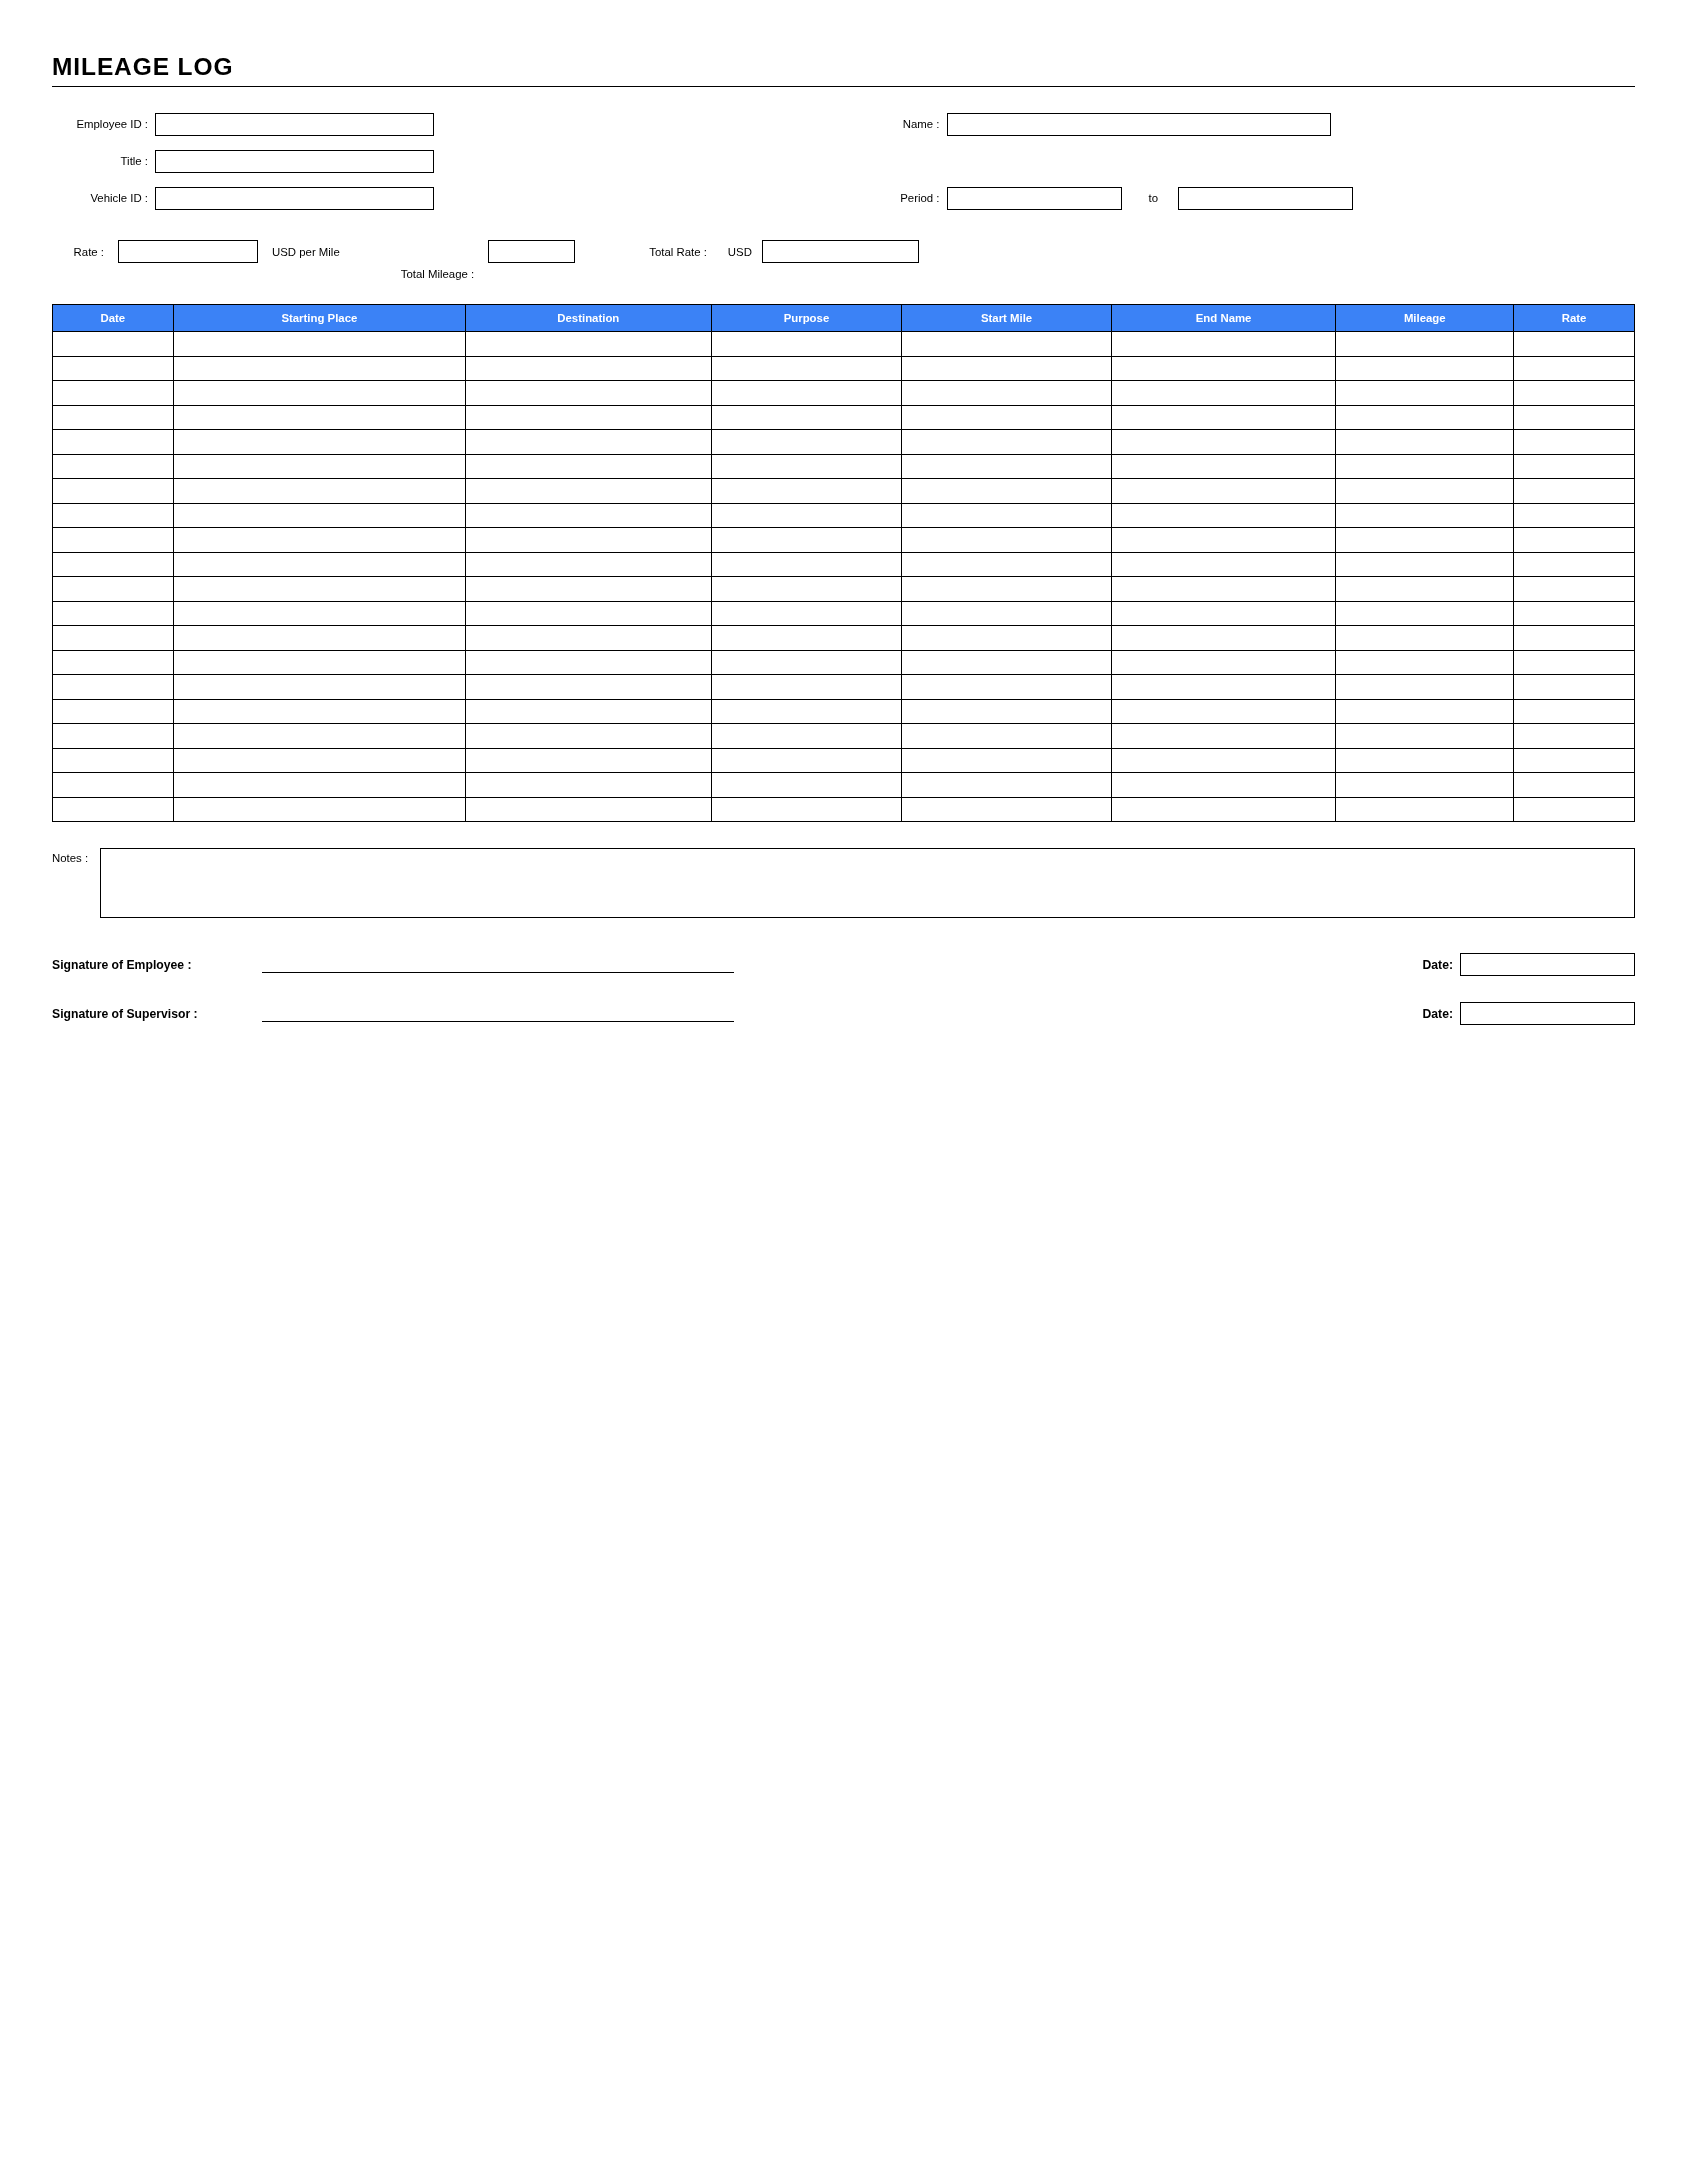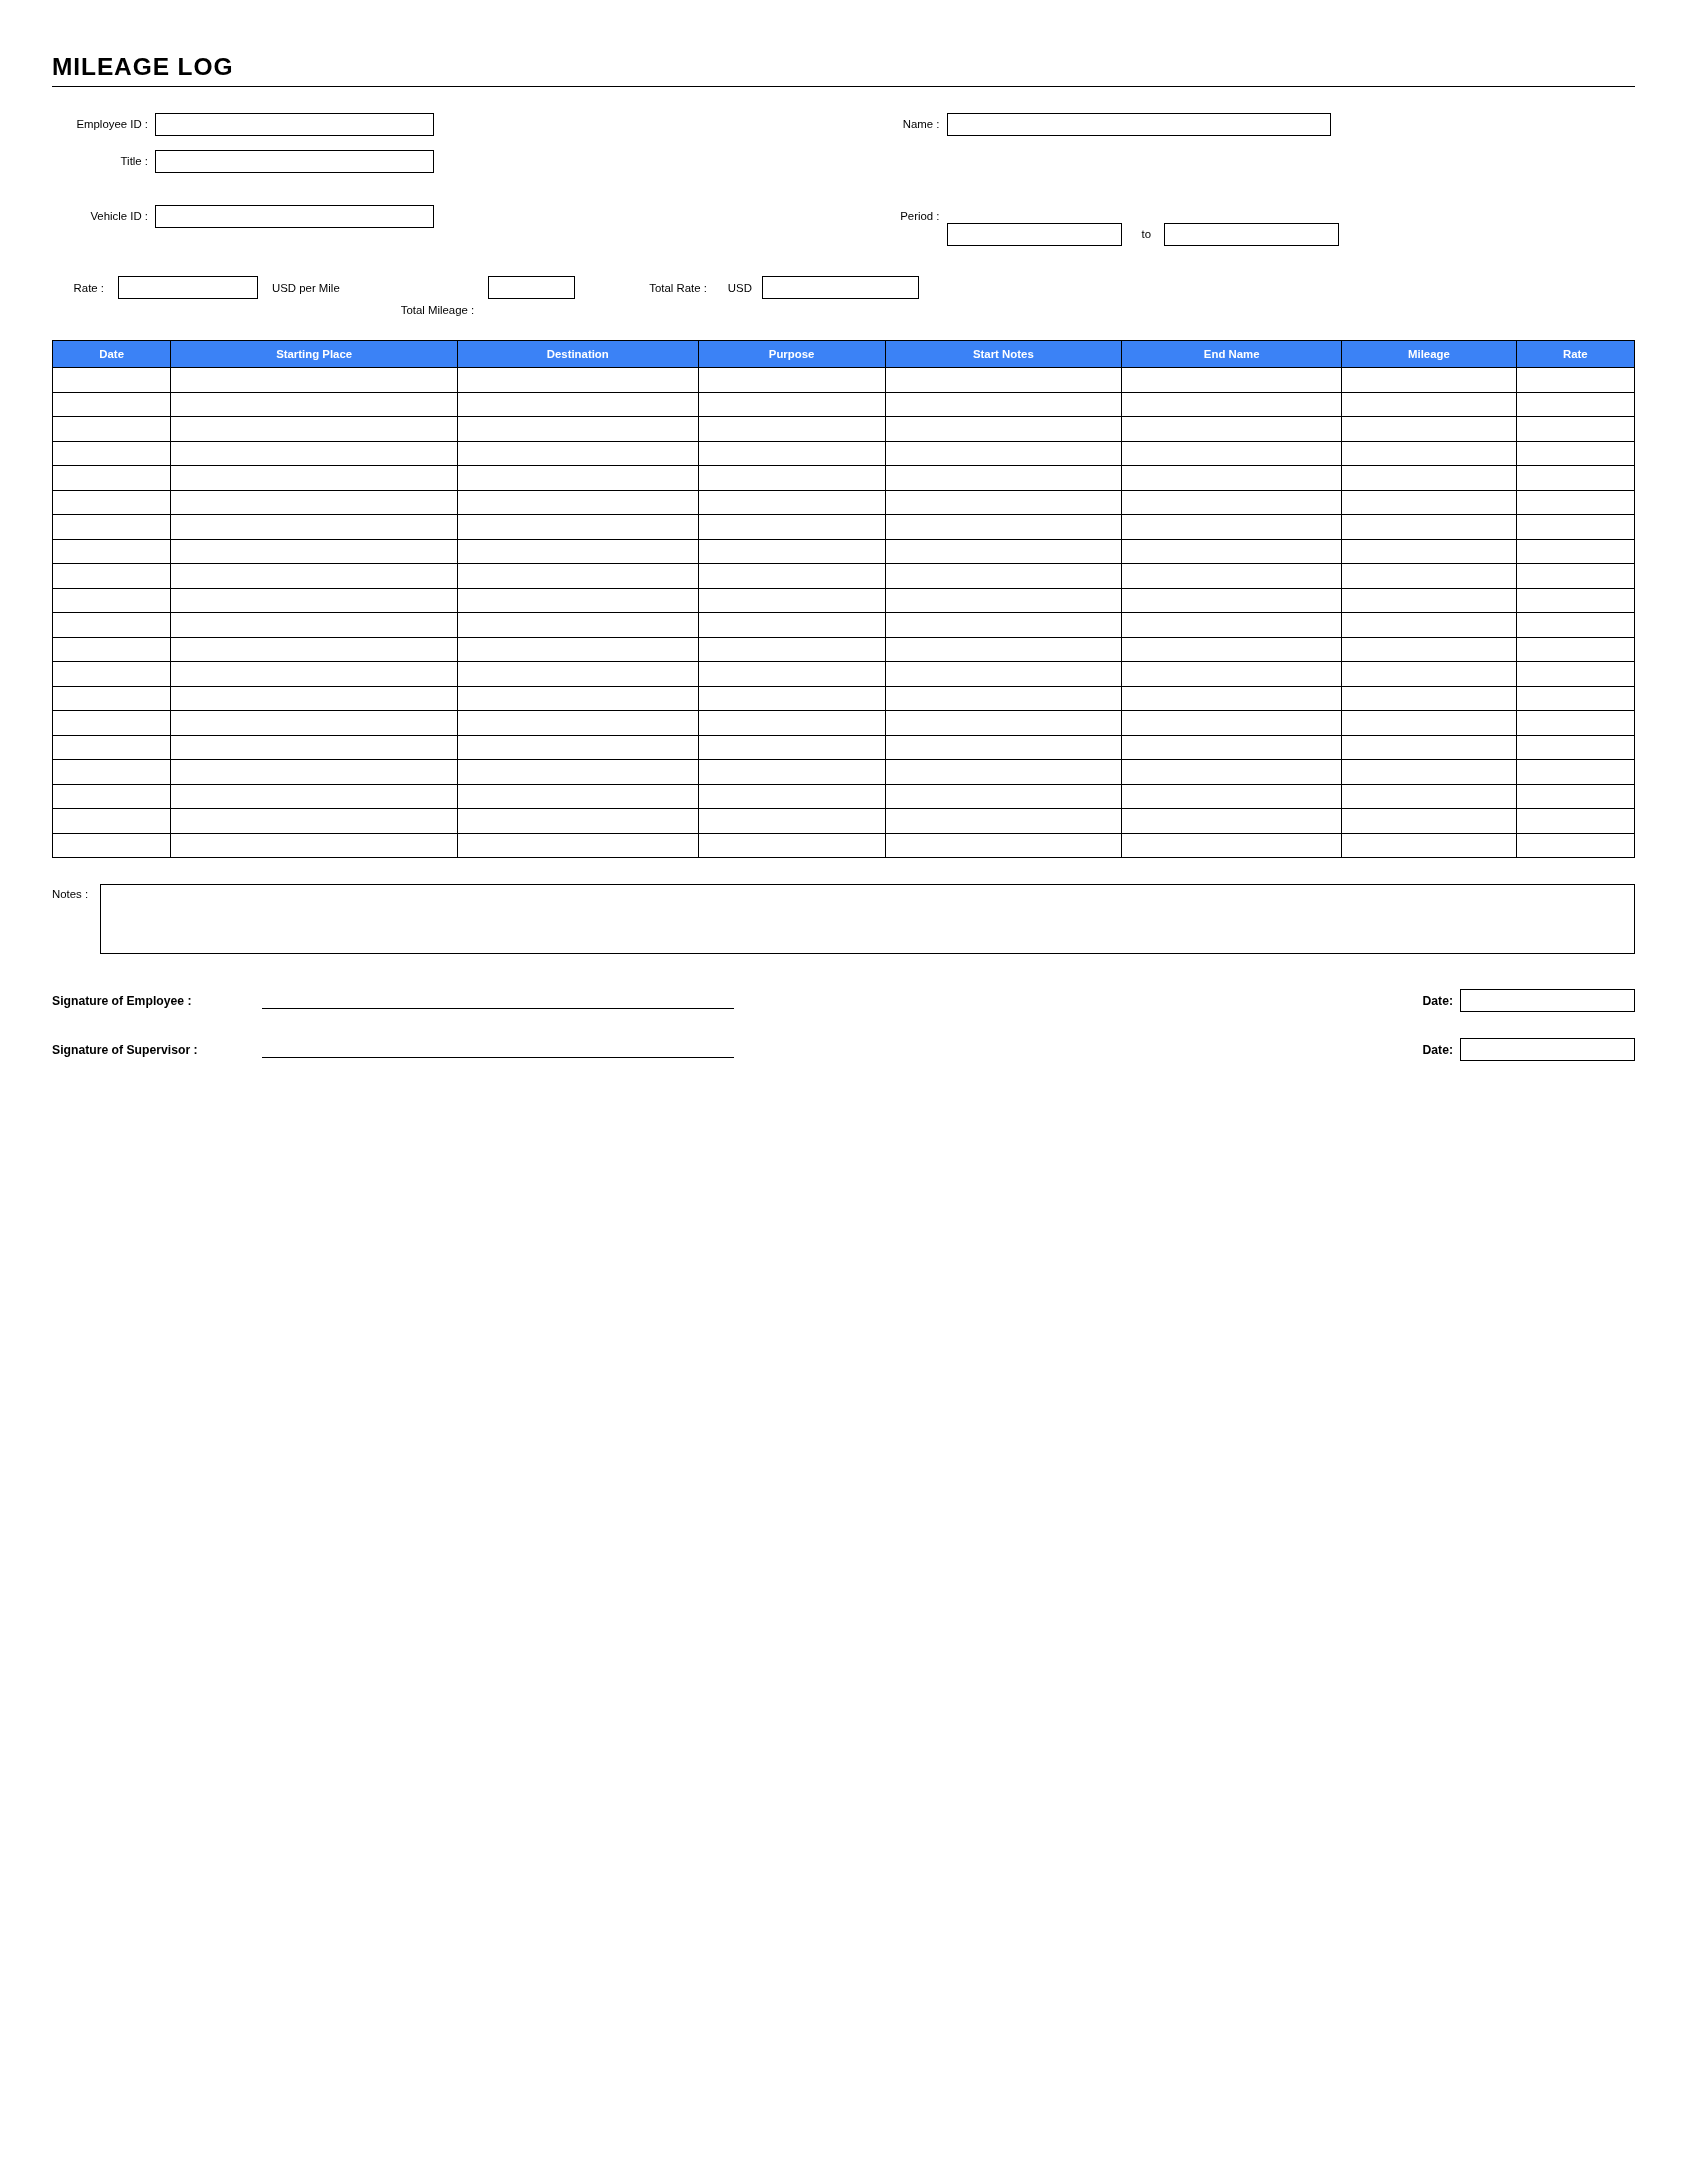--- a/index.html
+++ b/index.html
@@ -70,22 +70,21 @@
     .input-long { width: 384px; }
 
     .form-unit {
       margin-left: 7px;
       font-size: 11.4px;
     }
 
     .period-group {
       display: flex;
       align-items: center;
-      gap: 13px;
-      margin-top: 36px;
+      gap: 20px;
     }
 
     .rate-row {
       display: flex;
       align-items: center;
       justify-content: space-between;
       padding: 0 17.5px;
     }
 
     .rate-left {
@@ -264,21 +263,21 @@
 
 </div>
 
 <table class="mileage-table">
   <thead>
     <tr>
       <th>Date</th>
       <th>Starting Place</th>
       <th>Destination</th>
       <th>Purpose</th>
-      <th>Start Notes</th>
+      <th>Start Mile</th>
       <th>End Name</th>
       <th>Mileage</th>
       <th>Rate</th>
     </tr>
   </thead>
   <tbody id="table-body">
   <tr>
         <td></td>
         <td></td>
         <td></td>

